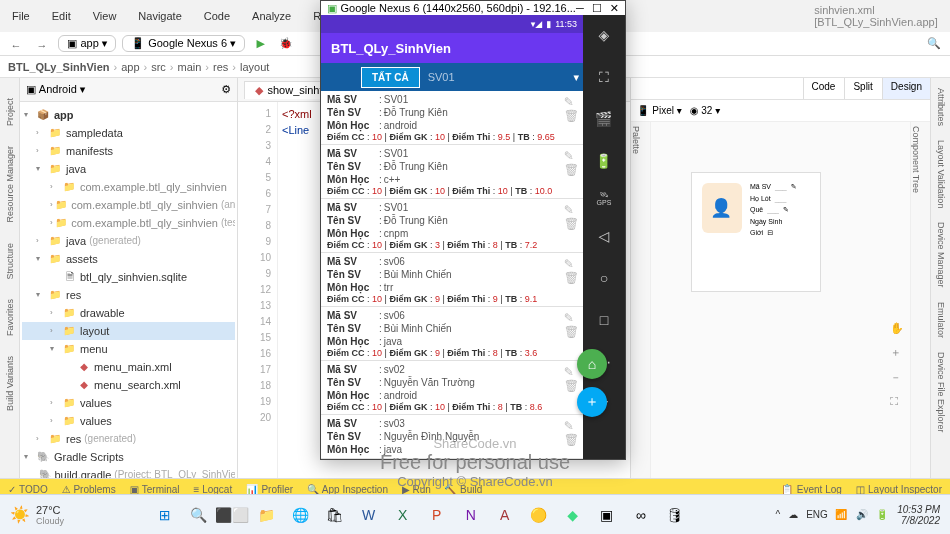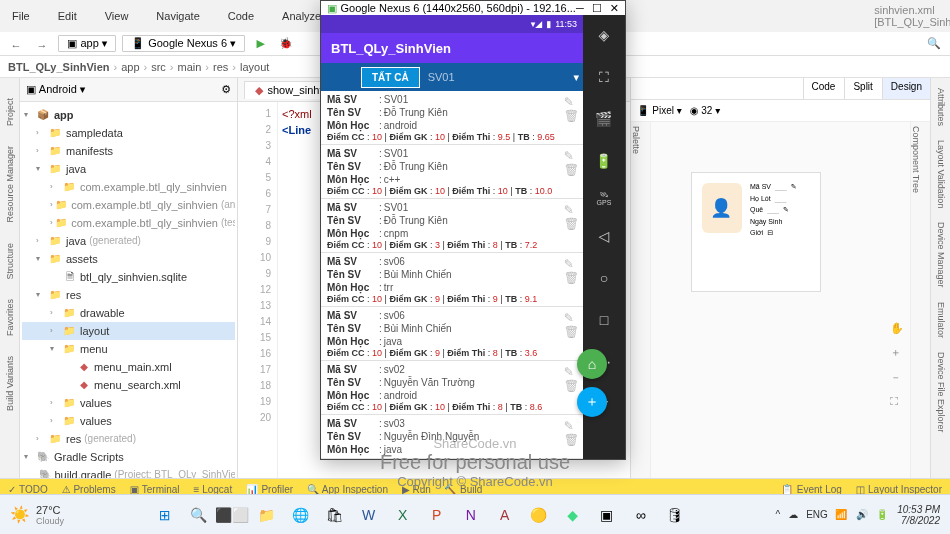--- a/index.html
+++ b/index.html
@@ -1,22 +1,22 @@
 <!DOCTYPE html>
 <html><head>
 <meta charset="utf-8">
 <style>
 * { margin:0; padding:0; box-sizing:border-box; font-family:"Segoe UI",Arial,sans-serif; }
 body { width:950px; height:534px; background:#f0f0f0; position:relative; overflow:hidden; font-size:11px; }
 
-.menubar { height:22px; background:#f2f2f2; display:flex; align-items:center; padding:16px 6px; gap:16px; }
+.menubar { height:22px; background:#f2f2f2; display:flex; align-items:center; padding:16px 6px; gap:10px; }
 .menubar span { padding:2px 6px; color:#333; }
 
 .toolbar { height:24px; background:#fff; border-bottom:1px solid #ddd; display:flex; align-items:center; padding:0 6px; gap:6px; }
-.tool-select { border:1px solid #ccc; border-radius:1px; padding:1px 8px; background:#fff; font-size:11px; }
+.tool-select { border:1px solid #ccc; border-radius:6px; padding:1px 8px; background:#fff; font-size:11px; }
 .tool-btn { width:20px; height:20px; display:flex; align-items:center; justify-content:center; color:#555; }
 .sharecode-logo { margin-left:auto; color:#8ac348; font-weight:bold; font-size:14px; letter-spacing:0.5px;}
 
 .breadcrumb { height:22px; background:#fff; border-bottom:1px solid #e0e0e0; display:flex; align-items:center; padding:0 8px; gap:4px; color:#555; }
 .breadcrumb .sep { color:#aaa; }
 
 .main { display:flex; height:400px; }
 
 .leftstrip { width:20px; background:#f2f2f2; border-right:1px solid #ddd; display:flex; flex-direction:column; align-items:center; padding-top:20px; gap:20px; font-size:9px; color:#666; }
 .leftstrip .v { writing-mode:vertical-rl; transform:rotate(180deg); }
@@ -30,21 +30,21 @@
 .tree .ic { width:14px; height:14px; display:inline-flex; align-items:center; justify-content:center; font-size:10px; }
 .tree .pkg { color:#888; }
 .tree .gray { color:#aaa; font-size:10px; }
 .tree .ind1 { padding-left:14px; } .tree .ind2 { padding-left:28px; } .tree .ind3 { padding-left:42px; }
 
 .editor { flex:1; background:#fff; position:relative; }
 .tabs { height:24px; background:#f7f7f7; border-bottom:1px solid #e0e0e0; display:flex; align-items:center; padding:0 6px; }
 .tab { padding:2px 10px; background:#fff; border:1px solid #ddd; border-bottom:none; font-size:11px; display:flex; align-items:center; gap:4px; }
 .gutter { position:absolute; left:0; top:24px; bottom:0; width:40px; background:#fff; border-right:1px solid #eee; text-align:right; padding:4px 6px; color:#aaa; font-size:10px; line-height:16px; }
 .code { position:absolute; left:40px; top:24px; width:60px; padding:4px; font-family:monospace; font-size:11px; color:#333; line-height:16px; }
-.code .tag { color:#003399;font-weight:bold; } .code .kw { color:#880000; }
+.code .tag { color:#003399; } .code .kw { color:#880000; }
 
 .rightpanel { width:300px; background:#fff; border-left:1px solid #ddd; position:relative; overflow:hidden; }
 .rp-hdr { height:22px; border-bottom:1px solid #e0e0e0; display:flex; justify-content:flex-end; gap:1px; font-size:10px; }
 .rp-hdr span { border-left:1px solid #ddd; padding:3px 8px; }
 .rp-body { display:flex; height:100%; }
 .rp-preview { flex:1; background:#fafafa; position:relative; }
 .device-preview { position:absolute; top:50px; left:40px; width:130px; height:120px; background:#fff; border:1px solid #ddd; padding:10px; font-size:7px; display:flex; gap:8px; }
 .avatar-box { width:40px; height:50px; background:#fbead4; border-radius:6px; display:flex; align-items:center; justify-content:center; font-size:18px; }
 .form-mini { flex:1; display:flex; flex-direction:column; gap:4px; }
 .form-mini .line { display:flex; gap:4px; }

